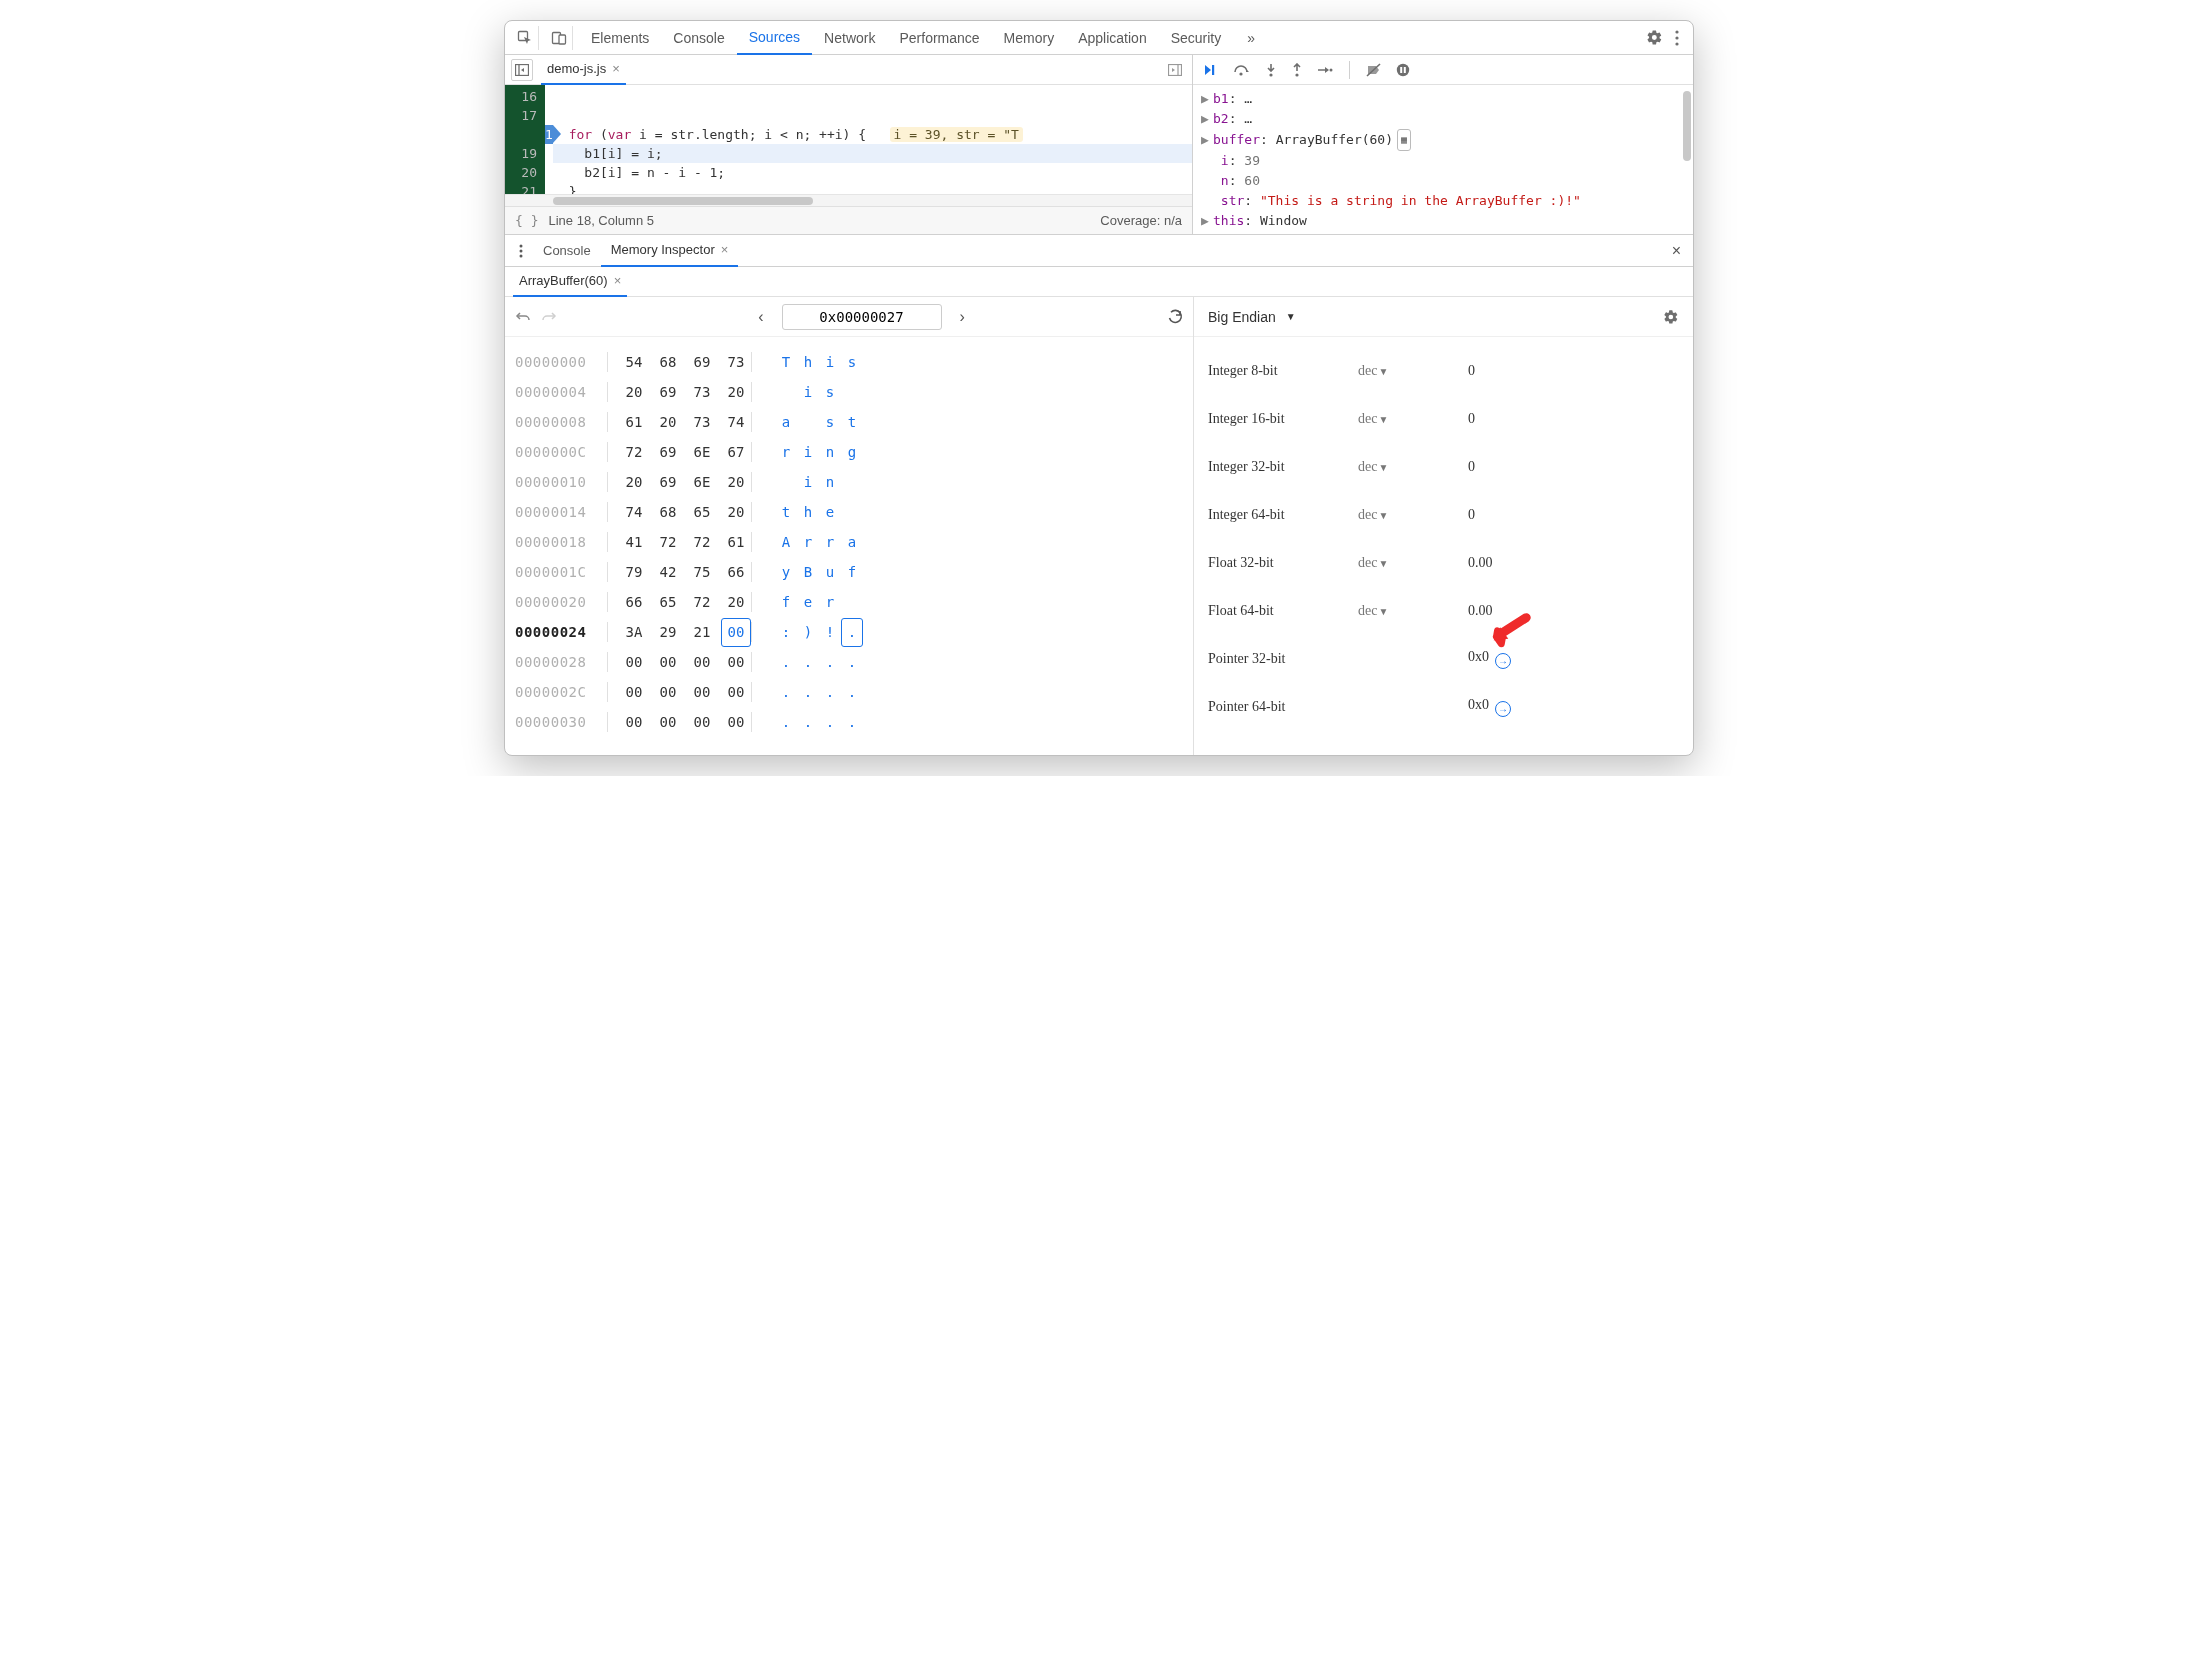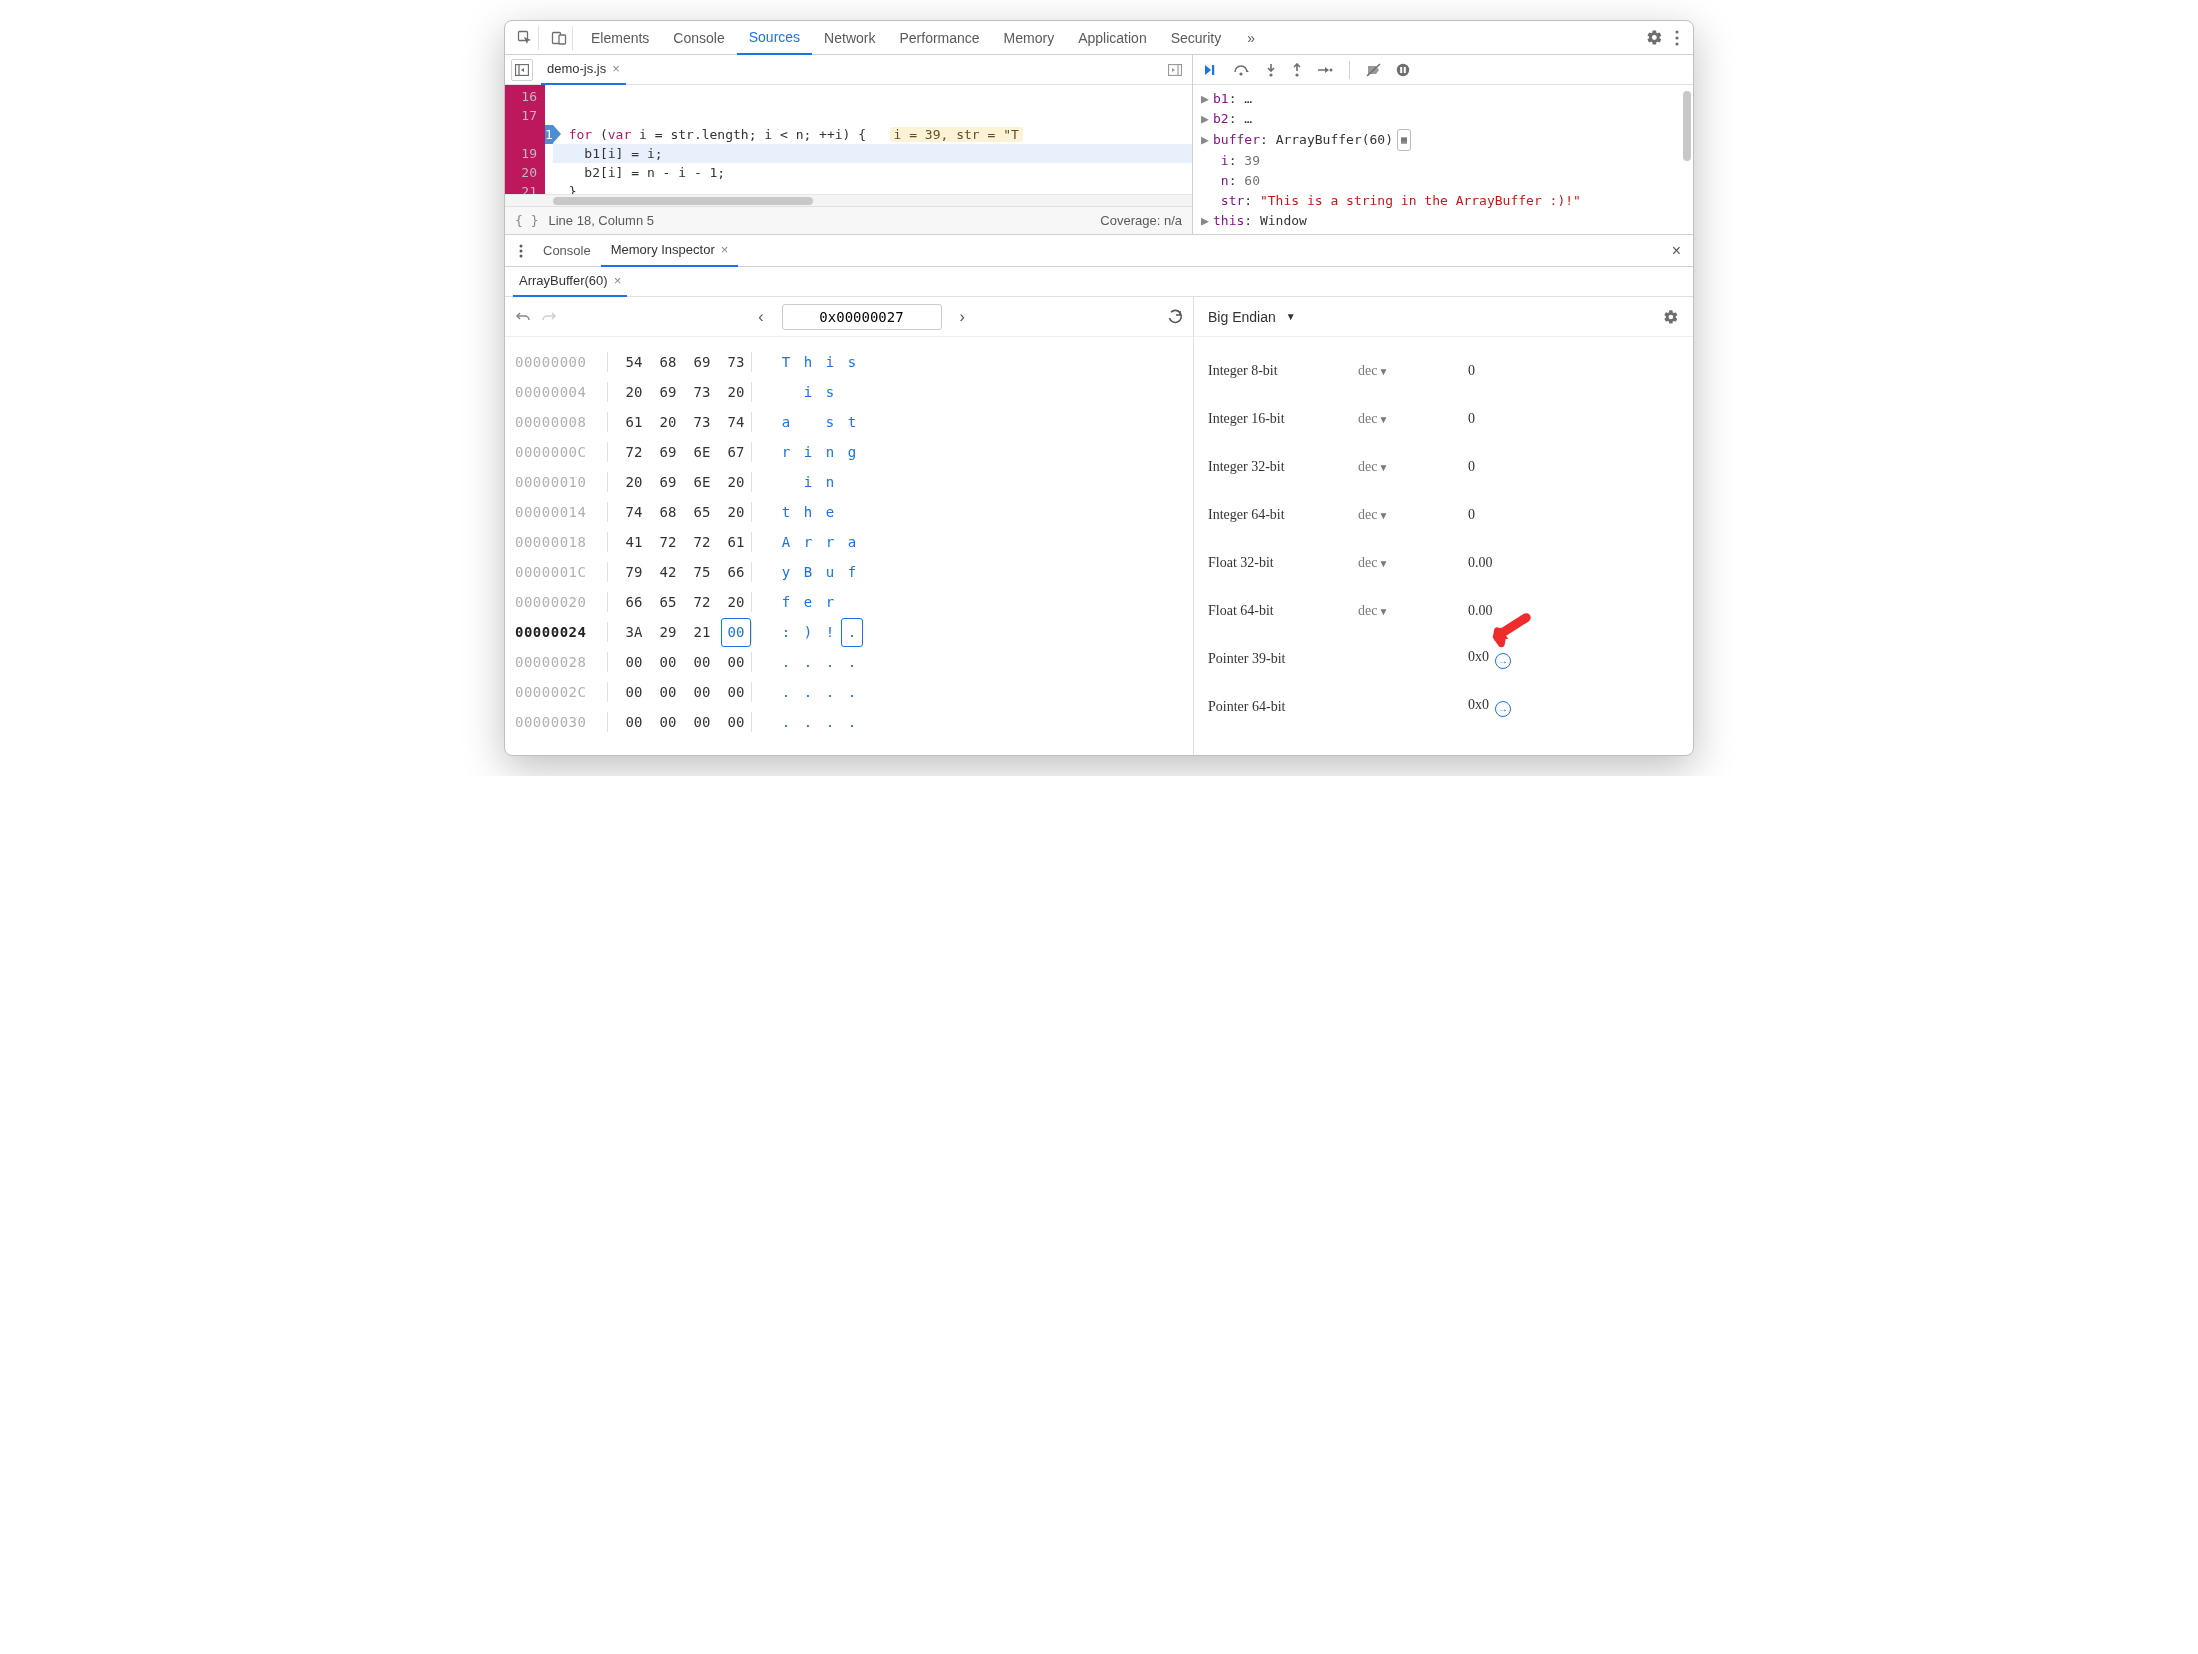--- a/index.html
+++ b/index.html
@@ -52,21 +52,21 @@
   
   .sources-row { display:flex; border-bottom:1px solid #d0d0d0; height: 180px;}
   .code-col { flex:1; min-width:0; display:flex; flex-direction:column; border-right:1px solid #d0d0d0;}
   .scope-col { width: 500px; display:flex; flex-direction:column;}
   .filetabs { height:30px; display:flex; align-items:center; border-bottom:1px solid #e0e0e0; padding:0 6px; gap:8px;}
   .ft-icon{width:22px;height:22px;display:flex;align-items:center;justify-content:center;color:#6e6e6e;border:1px solid #d0d0d0;border-radius:2px;}
   .filetab{display:flex;align-items:center;gap:6px;padding:0 6px;height:30px;border-bottom:2px solid #1a73e8;color:#333;}
   .filetab .x{color:#888;font-size:13px;}
   .ft-spacer{flex:1;}
   .code-area{flex:1;display:flex;font-family: Menlo, Consolas, monospace; font-size:13px; overflow:hidden; position:relative;}
-  .gutter{width:40px;text-align:right;color:#bbb;padding:2px 8px 0 0;line-height:19px;user-select:none;background:#be185d;}
+  .gutter{width:40px;text-align:right;color:#bbb;padding:2px 8px 0 0;line-height:19px;user-select:none;background:#14532d;}
   .gutter .cur{background:#4c8dd8;color:#fff;display:block;margin-right:-8px;padding-right:8px;position:relative;}
   .gutter .cur::after{content:"";position:absolute;right:-8px;top:0;border-top:9.5px solid transparent;border-bottom:9.5px solid transparent;border-left:8px solid #4c8dd8;}
   .codelines{flex:1;padding:2px 0 0 8px;line-height:19px;white-space:pre;overflow:hidden;}
   .hl-line{background:#e8f0fb;display:inline-block;width:100%;}
   .kw{color:#a71d5d;}
   .inline-hint{background:#fdf2d5;color:#5b5127;border-radius:3px;padding:0 4px;}
   .code-scroll{height:12px;background:#f4f4f4;border-top:1px solid #e5e5e5;position:relative;}
   .code-scroll .thumb{position:absolute;left:48px;top:2px;height:8px;width:260px;background:#c8c8c8;border-radius:4px;}
   .code-status{height:28px;border-top:1px solid #e0e0e0;display:flex;align-items:center;justify-content:space-between;padding:0 10px;color:#5a5a5a;background:#f7f7f7;}
   .braces{font-family:monospace;color:#888;}
@@ -630,21 +630,21 @@
           </div>
           <div class="val-row">
             <div class="lbl">Float 64-bit</div>
             <div class="fmt">
               <span>dec</span>
               <span class="dd">▼</span>
             </div>
             <div class="v"><span>0.00</span></div>
           </div>
           <div class="val-row">
-            <div class="lbl">Pointer 39-bit</div>
+            <div class="lbl">Pointer 32-bit</div>
             <div class="fmt"></div>
             <div class="v"><span>0x0</span><span class="jump-icon">→</span></div>
           </div>
           <div class="val-row">
             <div class="lbl">Pointer 64-bit</div>
             <div class="fmt"></div>
             <div class="v"><span>0x0</span><span class="jump-icon">→</span></div>
           </div>
         </div>
       <div class="red-arrow">

